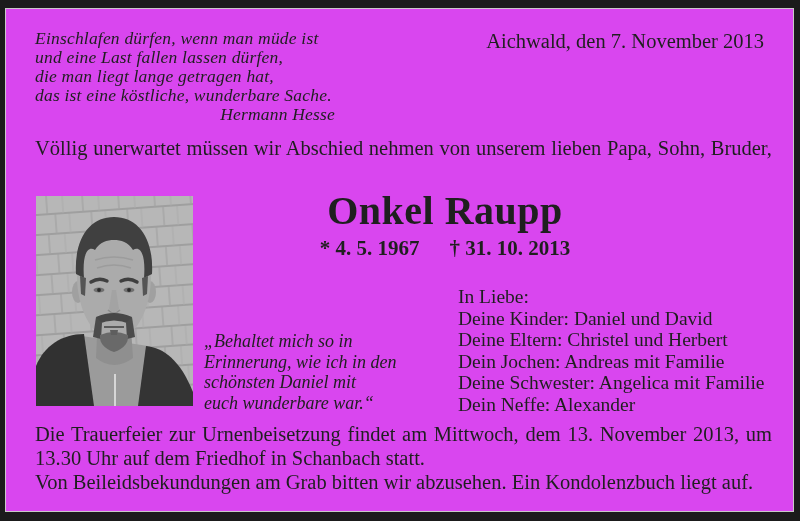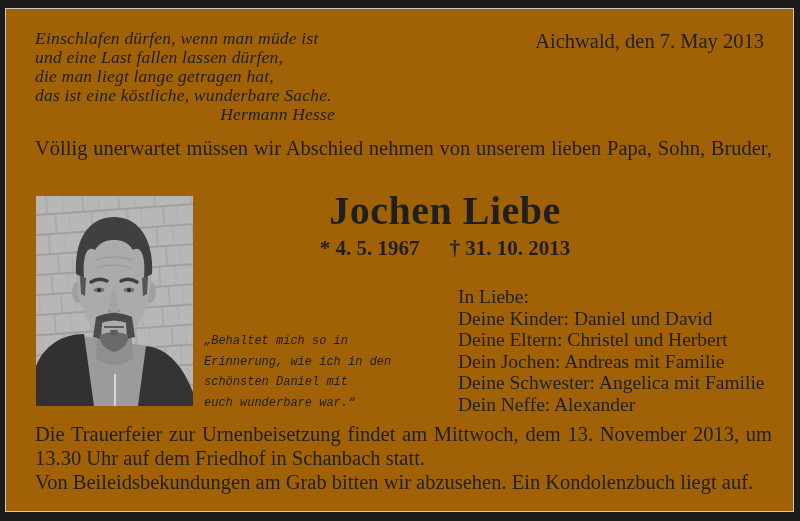--- a/index.html
+++ b/index.html
@@ -2,21 +2,21 @@
 <html lang="de"><head>
 <meta charset="utf-8">
 <style>
   html, body { margin: 0; padding: 0; background: #e8e8e8; }
   * { box-sizing: border-box; }
 
   .notice {
     position: relative;
     width: 800px;
     height: 521px;
-    background: #a16207;
+    background: #d946ef;
     color: #1f1f1f;
     font-family: "Liberation Serif", serif;
     overflow: hidden;
   }
   
   .notice::after {
     content: "";
     position: absolute;
     inset: 0;
     border-style: solid;
@@ -79,23 +79,22 @@
     font-size: 21px;
     font-weight: bold;
     line-height: 23px;
   }
   .life-dates .birth { margin-right: 30px; }
 
   
   .photo-quote {
     left: 204px; top: 331px; width: 215px;
     font-style: italic;
-    font-size: 12px;
+    font-size: 18px;
     line-height: 20.5px;
-    font-family: Liberation Mono, monospace;
   }
   .photo-quote .line { display: block; }
 
   
   .mourners {
     left: 458px; top: 286px; width: 320px;
     font-size: 19.5px;
     line-height: 21.5px;
   }
   .mourners .entry { display: block; }
@@ -115,21 +114,21 @@
 <div class="notice">
 
   <div class="abs hesse-quote">
     <span class="line">Einschlafen dürfen, wenn man müde ist</span>
     <span class="line">und eine Last fallen lassen dürfen,</span>
     <span class="line">die man liegt lange getragen hat,</span>
     <span class="line">das ist eine köstliche, wunderbare Sache.</span>
     <span class="attribution">Hermann Hesse</span>
   </div>
 
-  <div class="abs dateline">Aichwald, den 7. May 2013</div>
+  <div class="abs dateline">Aichwald, den 7. November 2013</div>
 
   <div class="abs intro">
     <span class="justified">Völlig unerwartet müssen wir Abschied nehmen von unserem lieben Papa, Sohn, Bruder,</span>
   </div>
 
   <div class="abs photo">
     <svg viewBox="0 0 157 210" preserveAspectRatio="none" role="img" aria-label="portrait">
       <defs>
         <pattern id="shingles" width="36" height="40" patternUnits="userSpaceOnUse" patternTransform="rotate(-4)">
           <rect width="36" height="40" fill="#b7b7b7"></rect>
@@ -183,21 +182,21 @@
       <path d="M96,121 L99,141 L91,143 L90,127 Z" fill="#4c4c4c"></path>
 
       <path d="M68,131 L88,131" stroke="#5a5a5a" stroke-width="2"></path>
 
       <path d="M64,139 Q78,133 92,139 Q93,151 78,156 Q63,151 64,139 Z" fill="#696969"></path>
       <path d="M74,134 L82,134 L81,139 L75,139 Z" fill="#5e5e5e"></path>
     </svg>
   </div>
 
   <div class="abs name-block">
-    <div class="deceased-name">Jochen Liebe</div>
+    <div class="deceased-name">Onkel Raupp</div>
     <div class="life-dates">
       <span class="birth">* 4. 5. 1967</span><span class="death">† 31. 10. 2013</span>
     </div>
   </div>
 
   <div class="abs photo-quote">
     <span class="line">„Behaltet mich so in</span>
     <span class="line">Erinnerung, wie ich in den</span>
     <span class="line">schönsten Daniel mit</span>
     <span class="line">euch wunderbare war.“</span>

